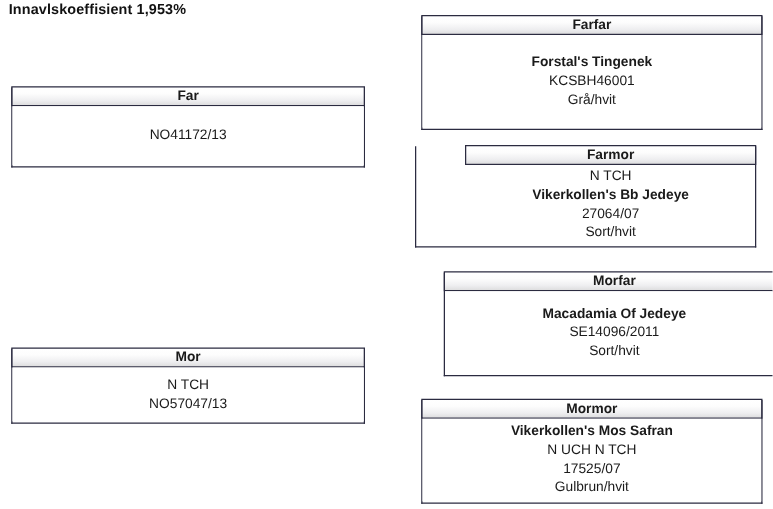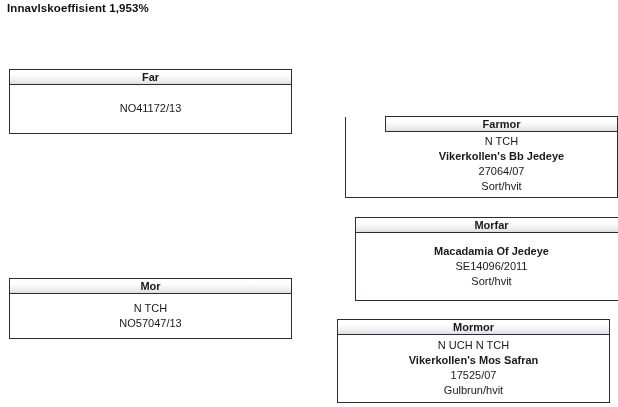--- a/index.html
+++ b/index.html
@@ -81,21 +81,21 @@
   .ped-line.name {
     font-weight: bold;
   }
 
   
   #box-far  { left: 9px;  top: 70px;  width: 283px; height: 64px; }
   #box-mor  { left: 9px;  top: 279px; width: 283px; height: 60px; }
 
   
   #box-farfar { left: 337px; top: 13px;  width: 273px; height: 91px; }
-  #box-farmor { left: 345px; top: 117px; width: 273px; height: 81px; padding-left: 40px; }
+  #box-farmor { left: 332px; top: 117px; width: 273px; height: 81px; padding-left: 40px; }
   #box-morfar { left: 355px; top: 218px; width: 273px; height: 83px; }
   #box-mormor { left: 337px; top: 320px; width: 273px; height: 83px; }
 </style>
 </head>
 <body>
 
 <div id="pedigree-root">
 
   <div class="coi-title">Innavlskoeffisient 1,953%</div>
 
@@ -110,20 +110,29 @@
 
   <div class="ped-box" id="box-mor">
     <div class="ped-box-header">Mor</div>
     <div class="ped-box-body">
       <div class="ped-line titles">N TCH</div>
       <div class="ped-line reg">NO57047/13</div>
 
     </div>
   </div>
 
+  <div class="ped-box" id="box-farfar">
+    <div class="ped-box-header">Farfar</div>
+    <div class="ped-box-body">
+
+      <div class="ped-line name">Forstal's Tingenek</div>
+      <div class="ped-line reg">KCSBH46001</div>
+      <div class="ped-line color">Grå/hvit</div>
+    </div>
+  </div>
 
   <div class="ped-box" id="box-farmor">
     <div class="ped-box-header">Farmor</div>
     <div class="ped-box-body">
       <div class="ped-line titles">N TCH</div>
       <div class="ped-line name">Vikerkollen's Bb Jedeye</div>
       <div class="ped-line reg">27064/07</div>
       <div class="ped-line color">Sort/hvit</div>
     </div>
   </div>
@@ -134,20 +143,20 @@
 
       <div class="ped-line name">Macadamia Of Jedeye</div>
       <div class="ped-line reg">SE14096/2011</div>
       <div class="ped-line color">Sort/hvit</div>
     </div>
   </div>
 
   <div class="ped-box" id="box-mormor">
     <div class="ped-box-header">Mormor</div>
     <div class="ped-box-body">
+      <div class="ped-line name">Vikerkollen's Mos Safran</div>
       <div class="ped-line titles">N UCH N TCH</div>
-      <div class="ped-line name">Vikerkollen's Mos Safran</div>
       <div class="ped-line reg">17525/07</div>
       <div class="ped-line color">Gulbrun/hvit</div>
     </div>
   </div>
 
 </div>
 
 </body></html>

